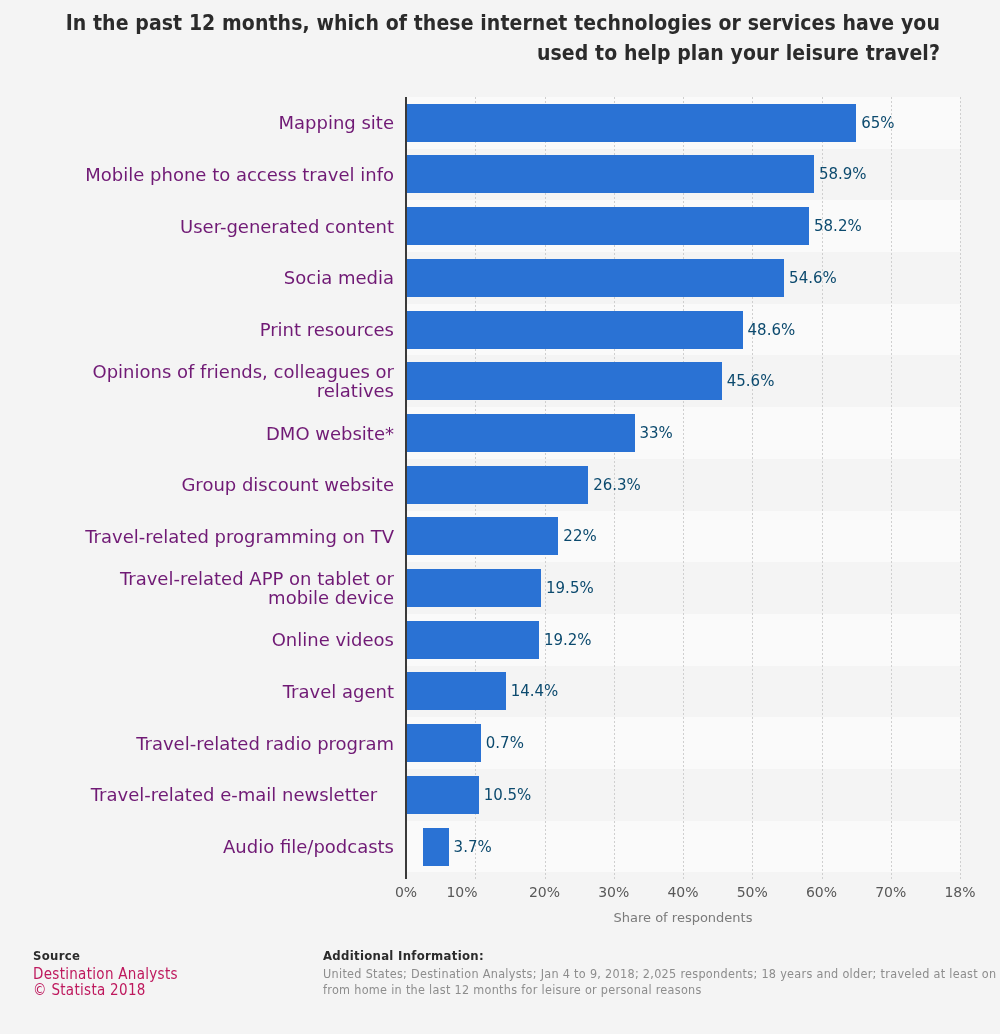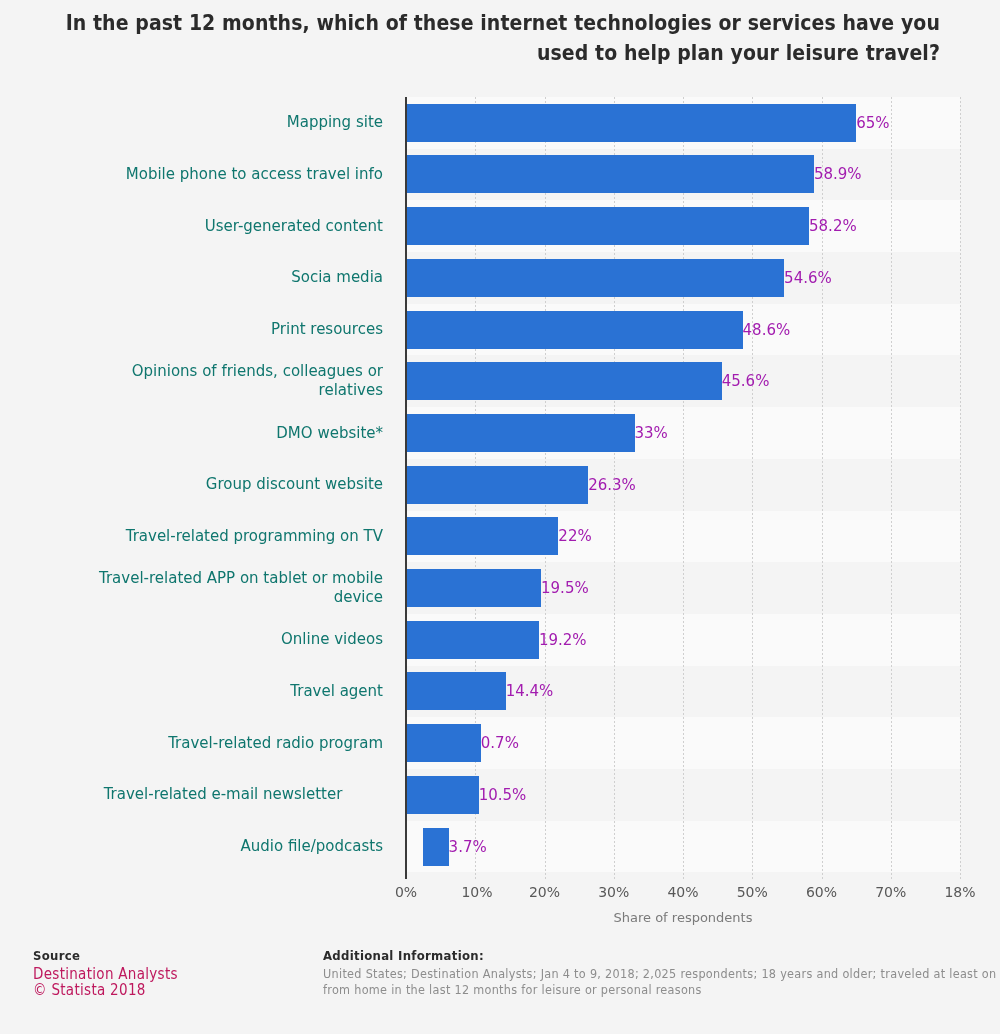--- a/index.html
+++ b/index.html
@@ -81,32 +81,33 @@
     top: 6.8px;
     height: 38px;
     background: #2a72d4;
   }
   .bar-value {
     position: absolute;
     top: 6.8px;
     height: 38px;
     line-height: 38px;
     font-size: 15px;
-    color: #a21caf;
+    color: #0c4a6e;
     white-space: nowrap;
+    padding-left: 5px;
   }
 
   
   .cat-label {
     position: absolute;
-    right: 11px;
+    right: 0;
     width: 320px;
     text-align: right;
-    font-size: 15px;
-    color: #0f766e;
+    font-size: 18px;
+    color: #701a75;
     line-height: 19px;
     white-space: pre-line;
   }
   #cat-labels {
     position: absolute;
     left: 62px;
     top: 97px;
     width: 332px;
     height: 782px;
   }
@@ -292,21 +293,21 @@
     <div class="cat-label" style="top: 472.15px;">Travel-related APP on tablet or mobile device</div>
     <div class="cat-label" style="top: 533.35px;">Online videos</div>
     <div class="cat-label" style="top: 585.05px;">Travel agent</div>
     <div class="cat-label" style="top: 636.75px;">Travel-related radio program</div>
     <div class="cat-label" style="top: 688.45px; text-align: center;">Travel-related e-mail newsletter</div>
     <div class="cat-label" style="top: 740.15px;">Audio file/podcasts</div>
   </div>
 
 <div id="x-ticks">
     <div class="x-tick" style="left: 0px;">0%</div>
-    <div class="x-tick" style="left: 71px;">10%</div>
+    <div class="x-tick" style="left: 56px;">10%</div>
     <div class="x-tick" style="left: 138.5px;">20%</div>
     <div class="x-tick" style="left: 207.75px;">30%</div>
     <div class="x-tick" style="left: 277px;">40%</div>
     <div class="x-tick" style="left: 346.25px;">50%</div>
     <div class="x-tick" style="left: 415.5px;">60%</div>
     <div class="x-tick" style="left: 484.75px;">70%</div>
     <div class="x-tick" style="left: 554px;">18%</div>
   </div>
 <div id="x-axis-title">Share of respondents</div>
 

